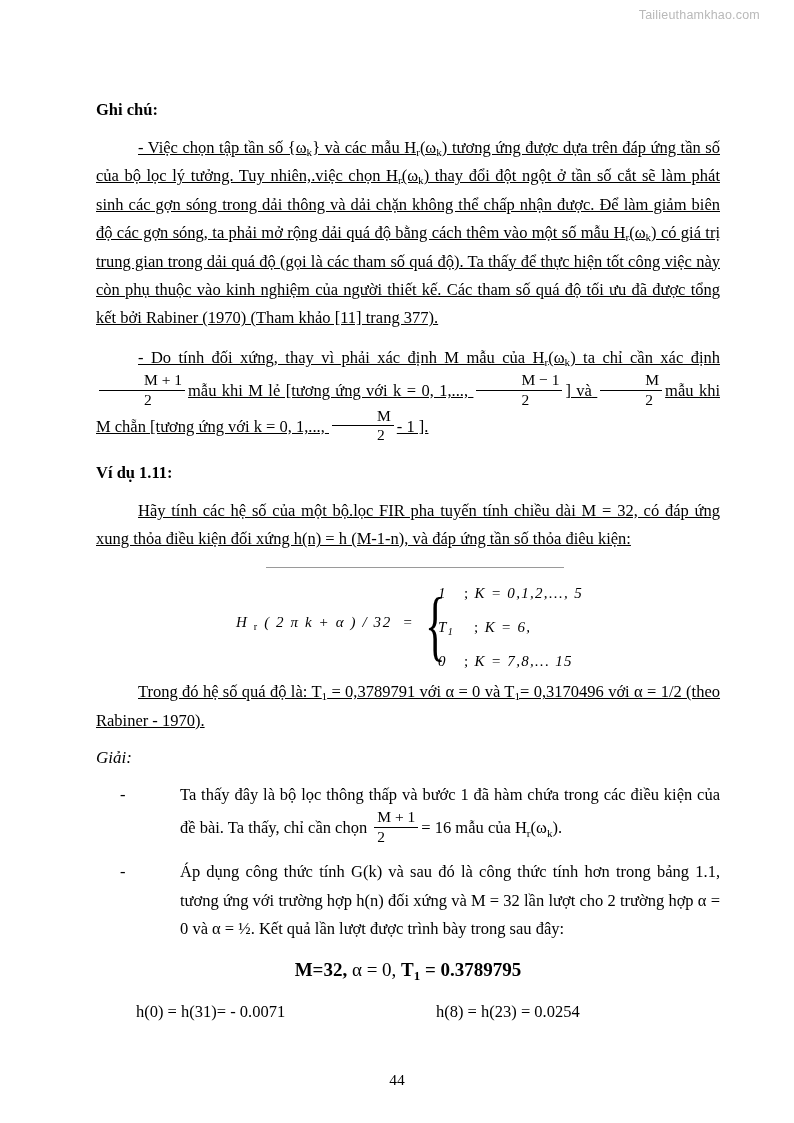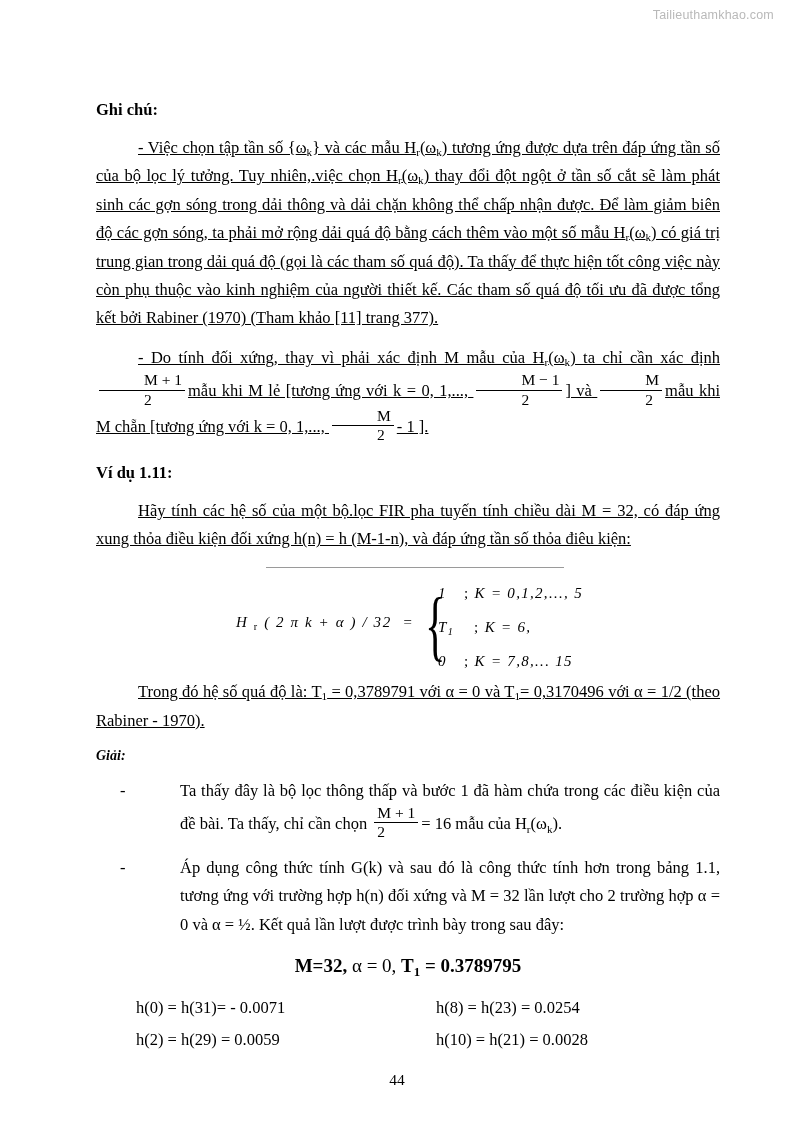--- a/index.html
+++ b/index.html
@@ -14,43 +14,43 @@
     margin: 0 auto;
     background: #ffffff;
     box-sizing: border-box;
     overflow: hidden;
     font-family: "Liberation Serif", "DejaVu Serif", serif;
     color: #000;
   }
   .watermark {
     position: absolute;
     top: 8px;
-    right: 20px;
+    right: 34px;
     font-family: "Liberation Sans", sans-serif;
     font-size: 12.5px;
     color: #b9b9b9;
     letter-spacing: 0.2px;
     white-space: nowrap;
   }
   .content {
     position: absolute;
     left: 96px;
     top: 98px;
     width: 624px;
   }
   .h-bold {
     font-weight: bold;
     font-size: 16.5px;
     margin: 0 0 12px 0;
     line-height: 1.45;
   }
   .h-bold-italic {
-    font-weight: bold;
+    font-weight: normal;
     font-style: italic;
-    font-size: 14px;
+    font-size: 17px;
     margin: 0 0 10px 0;
     line-height: 1.45;
   }
   p.body {
     font-size: 16.5px;
     line-height: 1.72;
     text-align: justify;
     margin: 0 0 2px 0;
     text-indent: 0;
     text-decoration: underline;
@@ -247,24 +247,20 @@
     </div>
 
     <div class="centered-bold"><span>M=32, </span><span class="reg sym">α</span><span class="reg"> = 0, </span><span>T</span><sub>1</sub><span> = 0.3789795</span></div>
 
     <table class="coef-table">
       <tbody>
         <tr>
           <td class="c1">h(0) = h(31)= - 0.0071</td>
           <td class="c2">h(8) = h(23) = 0.0254</td>
         </tr>
-        <tr>
-          <td class="c1">h(2) = h(29) = 0.0059</td>
-          <td class="c2">h(10) = h(21) = 0.0028</td>
-        </tr>
       </tbody>
     </table>
 
   </div>
 
   <div class="page-number">44</div>
 
 </div>
 
 </body></html>

